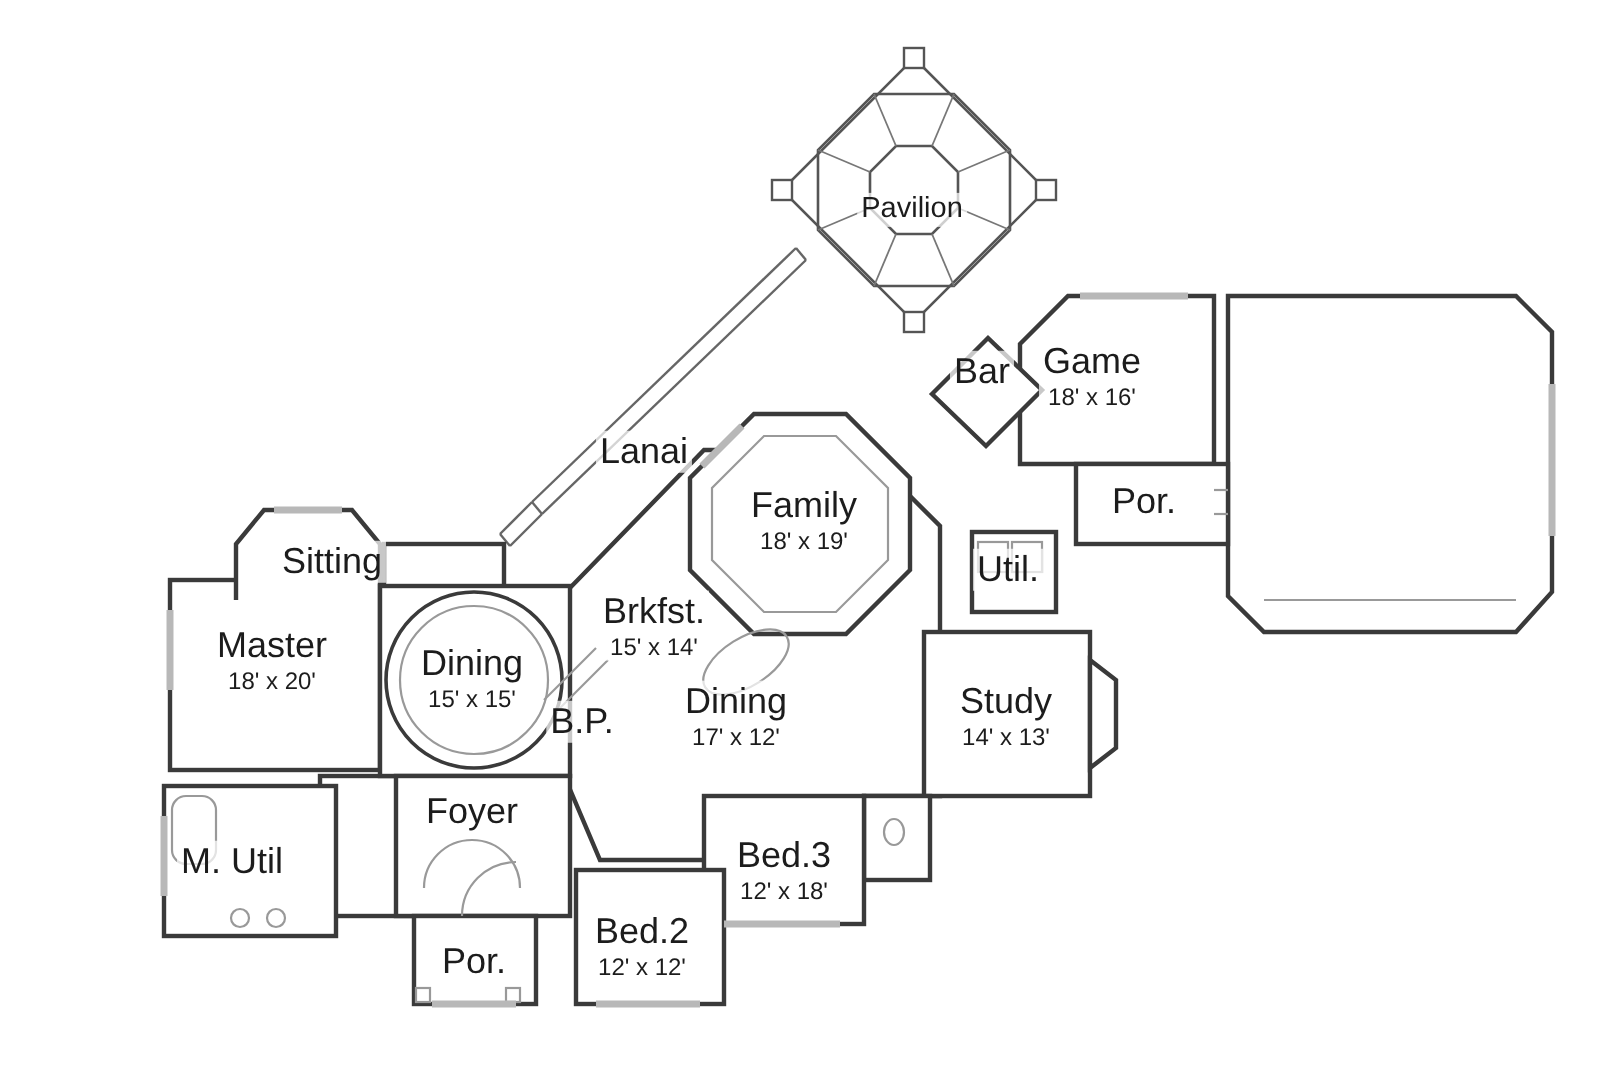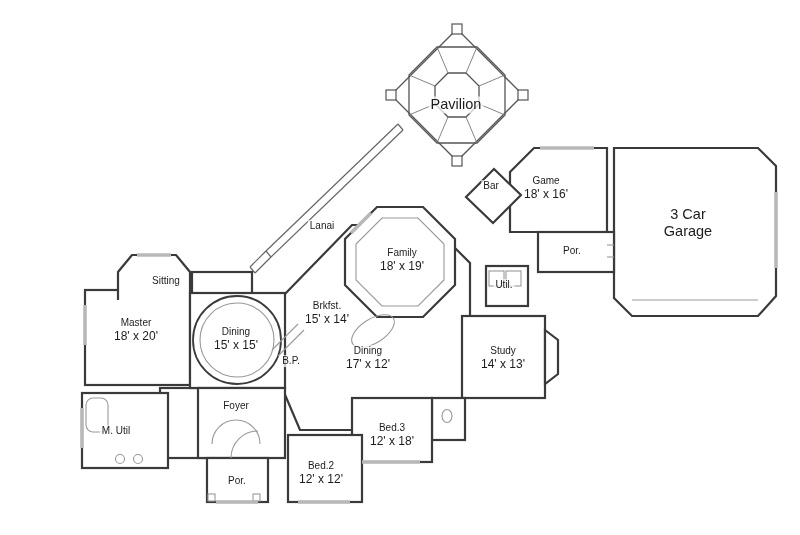--- a/index.html
+++ b/index.html
@@ -16,21 +16,21 @@
   .details .solid { fill:#ffffff; }
   .windows      { stroke:#b8b8b8; stroke-width:3.5; }
   .rails        { fill:none; stroke:#666; stroke-width:1.2; }
   .pav          { fill:none; stroke:#555; stroke-width:1.3; }
   .pav .post    { fill:#ffffff; stroke:#555; stroke-width:1.2; }
   .pav .hip     { stroke:#777; stroke-width:0.9; }
 
   
   .room  { position:absolute; transform:translate(-50%,-50%); text-align:center;
            color:var(--text,#1c1c1c); line-height:1.18; z-index:5; }
-  .rname { font-size:10px; white-space:pre-line; background:rgba(255,255,255,.72); padding:0 2px; }
+  .rname { font-size:18px; white-space:pre-line; background:rgba(255,255,255,.72); padding:0 2px; }
   .rdims { font-size:12px;  white-space:nowrap;  background:rgba(255,255,255,.72); padding:0 2px; }
   .rdims:empty { display:none; }
   .room--big .rname { font-size:14.5px; }
 </style>
 </head>
 <body>
 
 <div class="canvas">
 
   <svg width="800" height="535" viewBox="0 0 800 535">
@@ -126,25 +126,20 @@
 
   </div>
   <div class="room" style="left:491px; top:186px">
     <div class="rname">Bar</div>
 
   </div>
   <div class="room" style="left:546px; top:188px">
     <div class="rname">Game</div>
     <div class="rdims">18' x 16'</div>
   </div>
-  <div class="room room--big" style="left:688px; top:223px">
-    <div class="rname">3 Car
-Garage</div>
-
-  </div>
   <div class="room" style="left:322px; top:226px">
     <div class="rname">Lanai</div>
 
   </div>
   <div class="room" style="left:402px; top:260px">
     <div class="rname">Family</div>
     <div class="rdims">18' x 19'</div>
   </div>
   <div class="room" style="left:572px; top:251px">
     <div class="rname">Por.</div>

